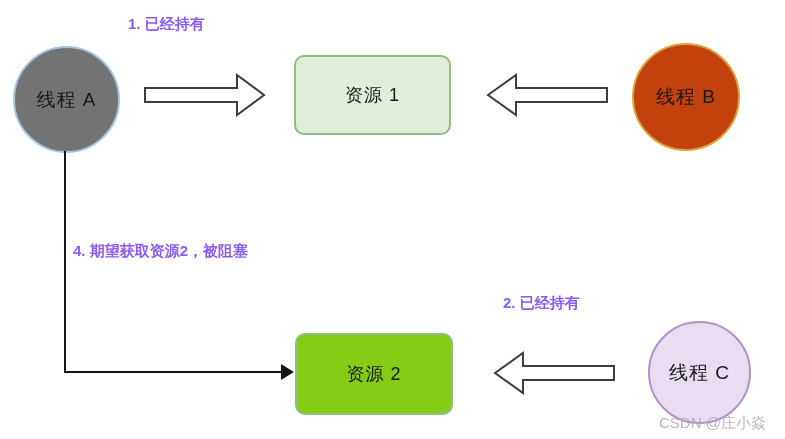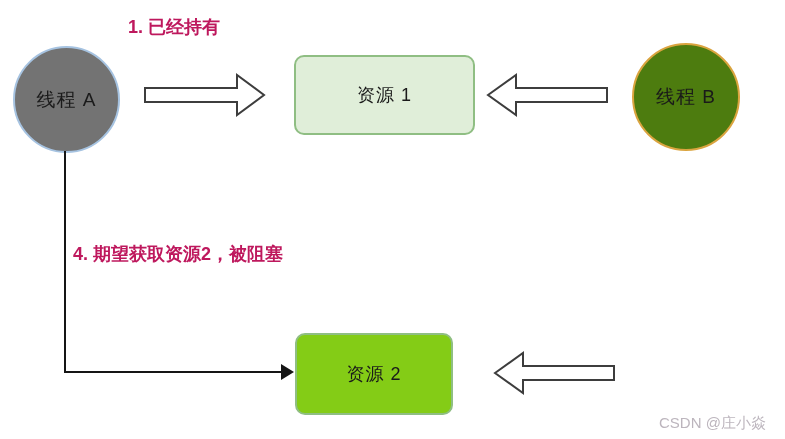--- a/index.html
+++ b/index.html
@@ -35,23 +35,23 @@
     align-items: center;
     justify-content: center;
     box-sizing: border-box;
     font-size: 18px;
     font-weight: 500;
     color: #1a1a1a;
     letter-spacing: 1px;
   }
   .edge-label {
     position: absolute;
-    font-size: 18px;
+    font-size: 15px;
     font-weight: 700;
-    color: #be185d;
+    color: #8b5cf6;
     white-space: nowrap;
   }
   .arrow-svg { position: absolute; display: block; }
   .line {
     position: absolute;
     background: #151515;
   }
   .solid-arrowhead {
     position: absolute;
     width: 0; height: 0;
@@ -62,50 +62,54 @@
   .watermark {
     position: absolute;
     font-size: 15px;
     color: rgba(176, 168, 178, 0.85);
     white-space: nowrap;
   }
   
   #thread-a   { left: 13px;  top: 46px;  width: 107px; height: 107px; }
   #thread-b   { left: 632px; top: 43px;  width: 108px; height: 108px; }
   #thread-c   { left: 648px; top: 321px; width: 103px; height: 103px; }
-  #resource-1 { left: 294px; top: 55px;  width: 181px; height: 80px; text-align: center; }
+  #resource-1 { left: 294px; top: 55px;  width: 157px; height: 80px; text-align: center; }
   #resource-2 { left: 295px; top: 333px; width: 158px; height: 82px; }
   #label-1 { left: 128px; top: 15px; }
   #label-4 { left: 428px; top: 15px; }
   #label-3 { left: 73px;  top: 242px; }
   #label-2 { left: 503px; top: 294px; }
   #arrow-1 { left: 144px; top: 72px; }
   #arrow-4 { left: 486px; top: 72px; }
   #arrow-2 { left: 493px; top: 350px; }
   #conn-vertical   { left: 64px; top: 151px; width: 2px; height: 222px; }
   #conn-horizontal { left: 64px; top: 371px; width: 218px; height: 2px; }
   #conn-arrowhead  { left: 281px; top: 364px; }
   #watermark { left: 659px; top: 414px; }
 </style>
 </head>
 <body>
 
 <div class="canvas">
 
   <div class="edge-label" id="label-1">1. 已经持有</div>
   <div class="edge-label" id="label-3">4. 期望获取资源2，被阻塞</div>
+  <div class="edge-label" id="label-2">2. 已经持有</div>
 
   <div class="node-circle" id="thread-a" style="background-color: #737373; border-color: rgb(166, 195, 225);">
     <span>线程 A</span>
   </div>
 
-  <div class="node-circle" id="thread-b" style="background-color: #4d7c0f; border-color: rgb(218, 164, 63);">
+  <div class="node-circle" id="thread-b" style="background-color: #c2410c; border-color: rgb(218, 164, 63);">
     <span>线程 B</span>
   </div>
 
+  <div class="node-circle" id="thread-c" style="background-color: rgb(233, 221, 241); border-color: rgb(178, 145, 201);">
+    <span>线程 C</span>
+  </div>
 
   <div class="node-box" id="resource-1" style="background-color: rgb(224, 238, 217); border-color: rgb(143, 190, 131);">
     <span>资源 1</span>
   </div>
 
   <div class="node-box" id="resource-2" style="background-color: #84cc16; border-color: rgb(143, 190, 131);">
     <span>资源 2</span>
   </div>
 
   <svg class="arrow-svg" id="arrow-1" width="122" height="46" viewBox="0 0 122 46">

